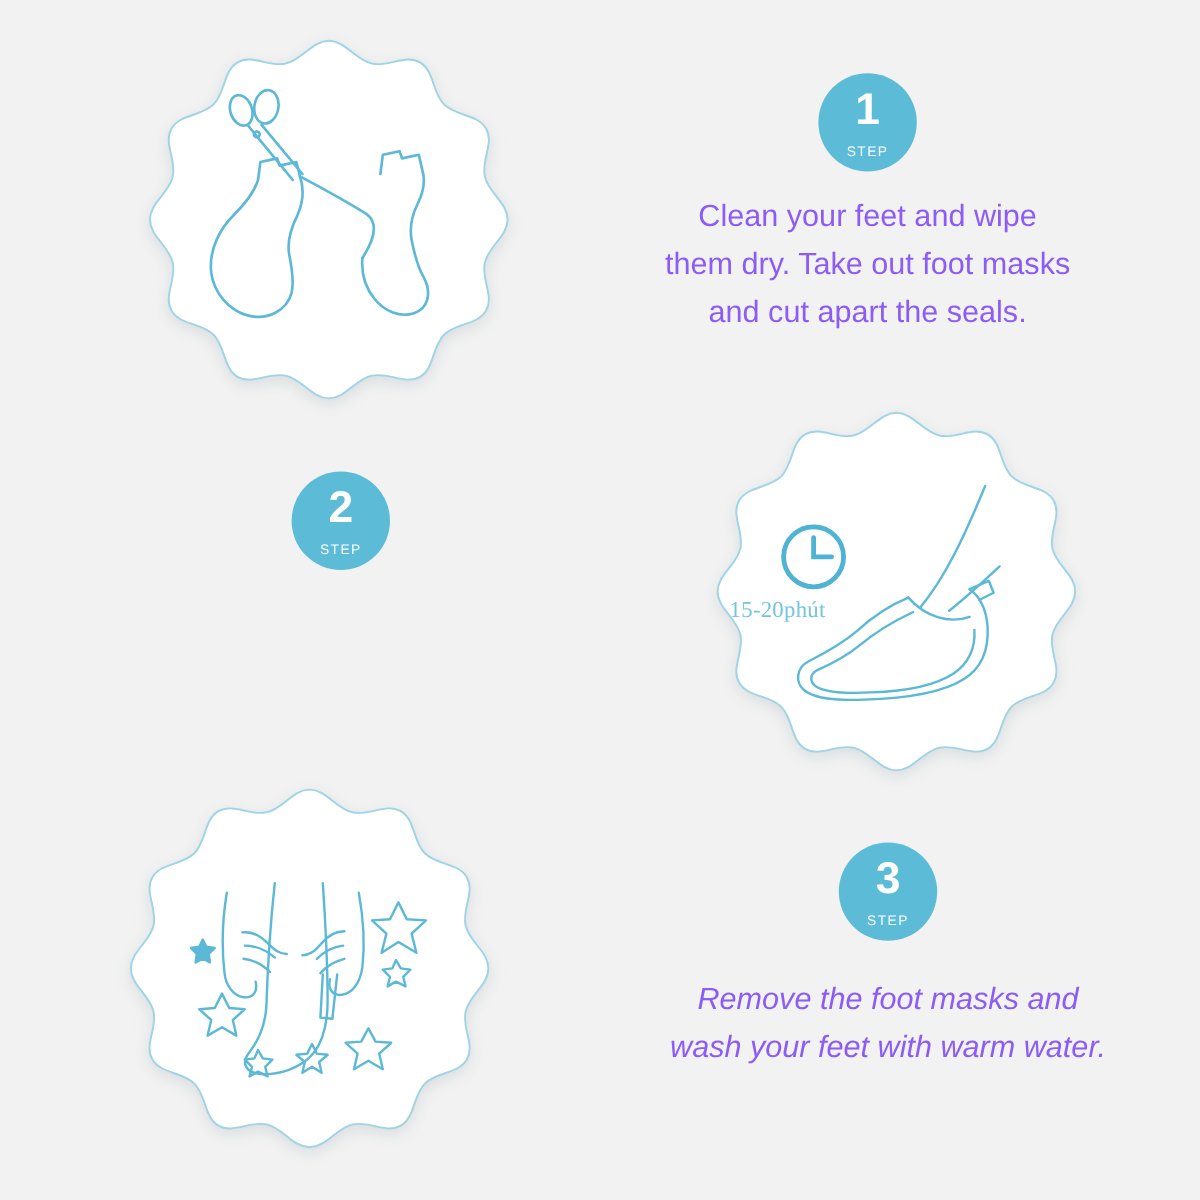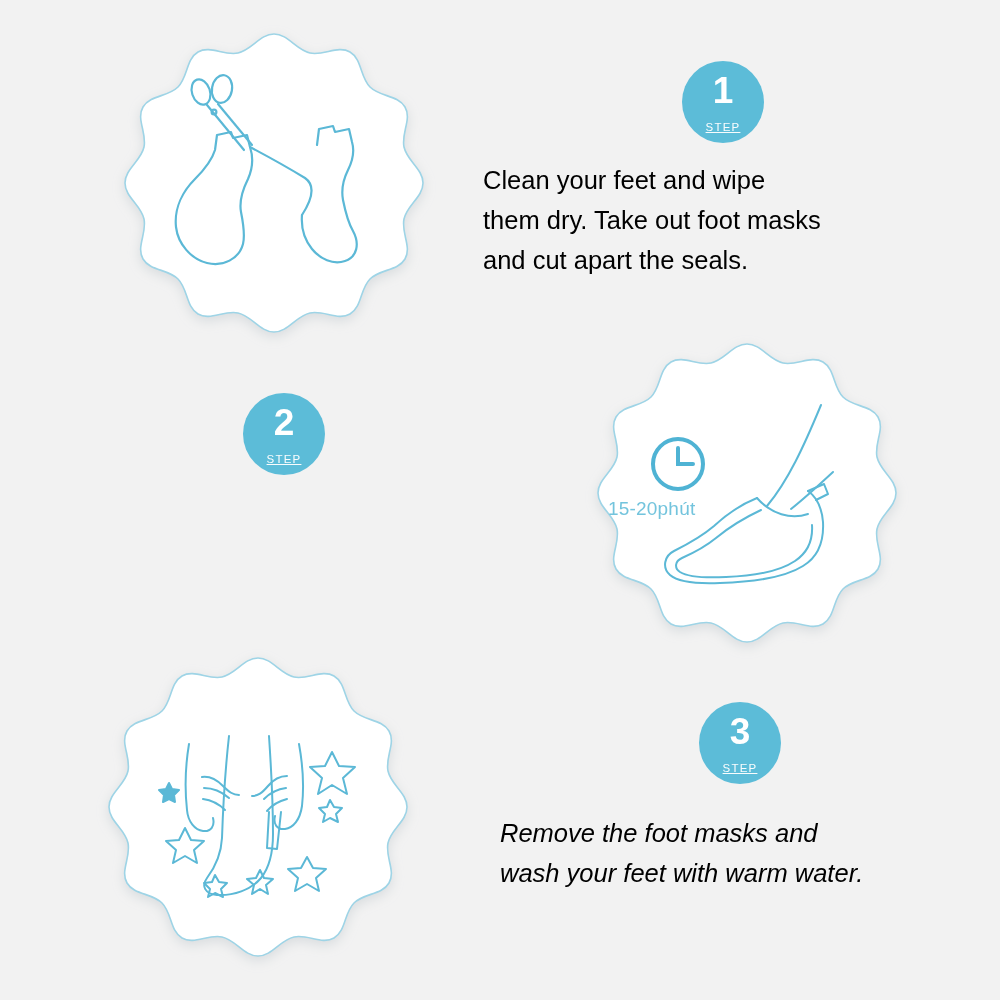--- a/index.html
+++ b/index.html
@@ -56,48 +56,49 @@
     line-height: 0.92;
     letter-spacing: 0px;
   }
   .step-word {
     color: #ffffff;
     font-size: 11.5px;
     letter-spacing: 1.2px;
     line-height: 1;
     margin-top: 14px;
     opacity: 0.97;
-    text-decoration: underline;
   }
 
   .circle-1 { left: 682px; top: 61px; }
   .circle-2 { left: 243px; top: 393px; }
   .circle-3 { left: 699px; top: 702px; }
 
   
   .caption {
     position: absolute;
-    color: #000000;
+    color: #8b5cf6;
     font-size: 25.5px;
     line-height: 40px;
+    text-align: center;
     white-space: pre-line;
   }
   .caption-1 { left: 483px; top: 160px; width: 480px; }
   .caption-2 { left: 44px; top: 476px; width: 480px; }
   .caption-3 { left: 500px; top: 813px; width: 480px; font-style: italic; }
 
   
   .duration-label {
     position: absolute;
     left: 608px;
     top: 498px;
     color: #73c4dd;
     font-size: 19px;
     letter-spacing: 0.2px;
     white-space: nowrap;
+    font-family: Liberation Serif, serif;
   }
 </style>
 </head>
 <body>
 
 <div class="stage">
 
   <div class="badge badge-1">
     <svg viewBox="0 0 310 310" xmlns="http://www.w3.org/2000/svg">
       <defs>

